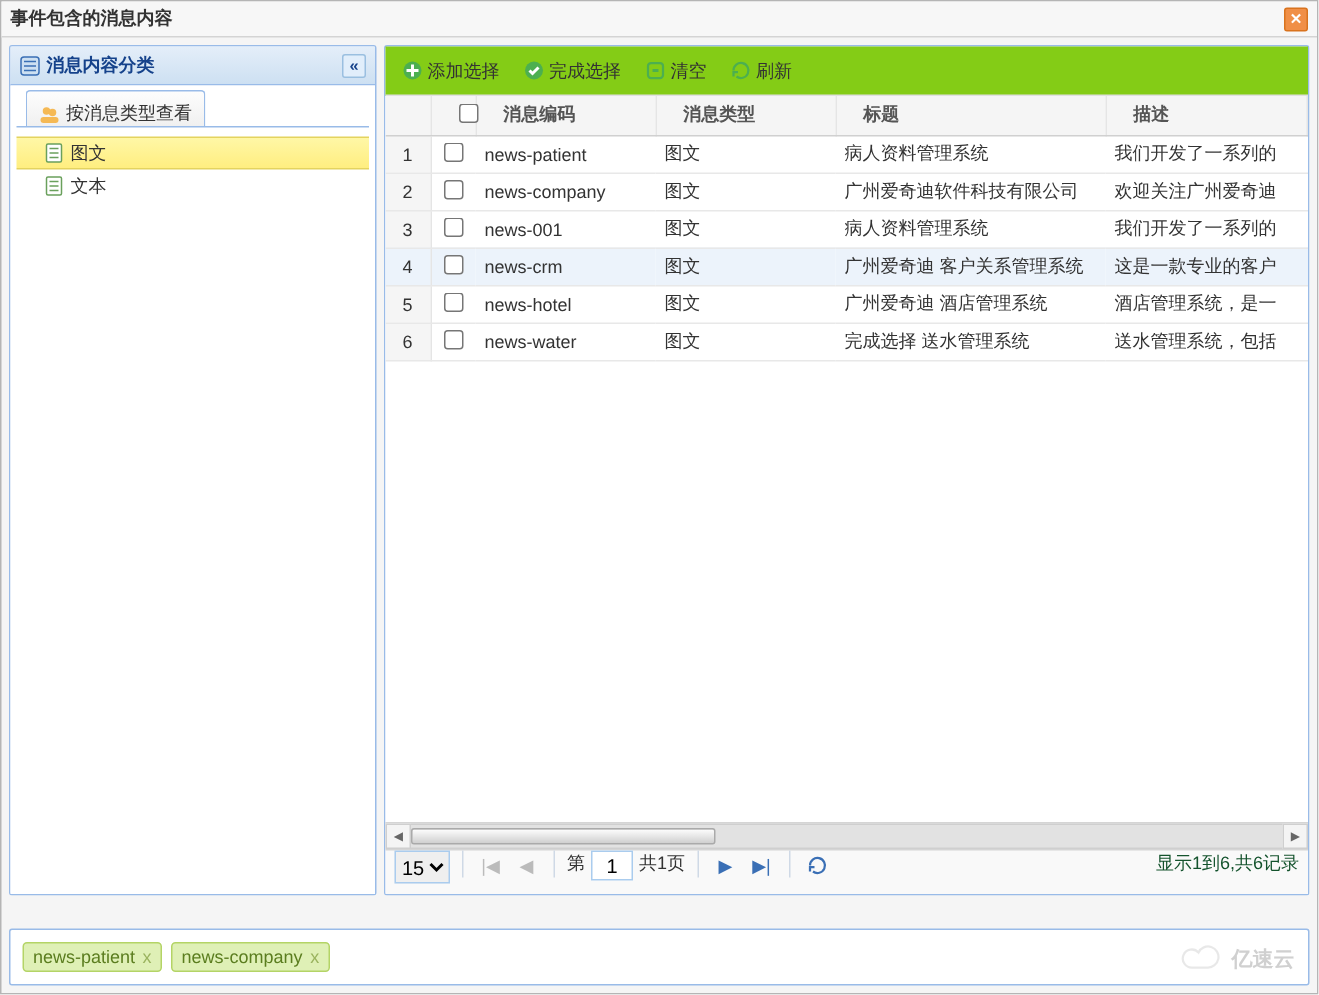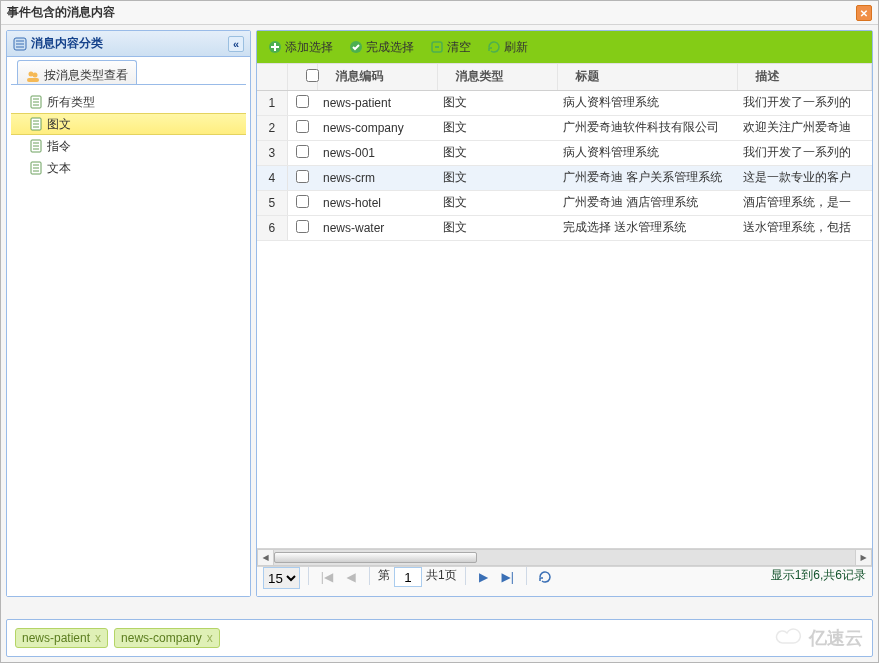--- a/index.html
+++ b/index.html
@@ -39,21 +39,21 @@
 .pager select{height:22px;border:1px solid #aaccee}
 .pager .psep{width:1px;height:18px;background:#cfd9e6;margin:0 4px}
 .pgbtn{width:20px;height:20px;display:flex;align-items:center;justify-content:center;color:#3a6fb5;cursor:pointer;border:1px solid transparent;border-radius:2px}
 .pgbtn.disabled{color:#bbb;cursor:default}
 .pager input{width:28px;height:20px;border:1px solid #aaccee;text-align:center}
 .pager .pushr{margin-left:auto;color:#14532d}
 .bottom{border:1px solid #99bbe8;border-radius:2px;background:#fff}
 .bottom-body{padding:8px}
 .tag{display:inline-flex;align-items:center;background:#dff0b6;border:1px solid #b4d466;border-radius:3px;padding:2px 6px;color:#5b7d1f;margin-right:6px}
 .tag .tx{margin-left:5px;color:#9ab35e;cursor:pointer}
-.watermark{position:absolute;right:15px;bottom:12px;font-size:18px;color:#d0d0d0;font-weight:bold;display:flex;align-items:center;gap:4px}
+.watermark{position:absolute;right:15px;bottom:12px;font-size:14px;color:#d0d0d0;font-weight:bold;display:flex;align-items:center;gap:4px}
 .watermark svg{opacity:.4}
 input[type=checkbox]{width:13px;height:13px;cursor:pointer}
 </style>
 </head>
 <body>
 
 <div class="window">
   <div class="win-title">
     <span>事件包含的消息内容</span>
     <div class="win-close">✕</div>
@@ -77,46 +77,28 @@
             <div class="tab">
               <svg class="doc-ico" viewBox="0 0 14 14">
                   <circle cx="5" cy="4" r="2.5" fill="#f5b955"></circle>
                   <circle cx="9" cy="5" r="2.5" fill="#f5b955"></circle>
                   <rect x="1" y="8" width="12" height="4" rx="2" fill="#f5b955"></rect>
                 </svg>
               <span>按消息类型查看</span>
             </div>
           </div>
           <div class="tree" id="tree">
-              <div class="tree-node">
-                <svg class="doc-ico" viewBox="0 0 14 14">
-                  <rect x="2" y="1" width="10" height="12" rx="1" fill="#fff" stroke="#6aa05c"></rect>
-                  <line x1="4" y1="4" x2="10" y2="4" stroke="#6aa05c"></line>
-                  <line x1="4" y1="7" x2="10" y2="7" stroke="#6aa05c"></line>
-                  <line x1="4" y1="10" x2="10" y2="10" stroke="#6aa05c"></line>
-                </svg>
-                <span>所有类型</span>
-              </div>
               <div class="tree-node sel">
                 <svg class="doc-ico" viewBox="0 0 14 14">
                   <rect x="2" y="1" width="10" height="12" rx="1" fill="#fff" stroke="#6aa05c"></rect>
                   <line x1="4" y1="4" x2="10" y2="4" stroke="#6aa05c"></line>
                   <line x1="4" y1="7" x2="10" y2="7" stroke="#6aa05c"></line>
                   <line x1="4" y1="10" x2="10" y2="10" stroke="#6aa05c"></line>
                 </svg>
                 <span>图文</span>
-              </div>
-              <div class="tree-node">
-                <svg class="doc-ico" viewBox="0 0 14 14">
-                  <rect x="2" y="1" width="10" height="12" rx="1" fill="#fff" stroke="#6aa05c"></rect>
-                  <line x1="4" y1="4" x2="10" y2="4" stroke="#6aa05c"></line>
-                  <line x1="4" y1="7" x2="10" y2="7" stroke="#6aa05c"></line>
-                  <line x1="4" y1="10" x2="10" y2="10" stroke="#6aa05c"></line>
-                </svg>
-                <span>指令</span>
               </div>
               <div class="tree-node">
                 <svg class="doc-ico" viewBox="0 0 14 14">
                   <rect x="2" y="1" width="10" height="12" rx="1" fill="#fff" stroke="#6aa05c"></rect>
                   <line x1="4" y1="4" x2="10" y2="4" stroke="#6aa05c"></line>
                   <line x1="4" y1="7" x2="10" y2="7" stroke="#6aa05c"></line>
                   <line x1="4" y1="10" x2="10" y2="10" stroke="#6aa05c"></line>
                 </svg>
                 <span>文本</span>
               </div>

